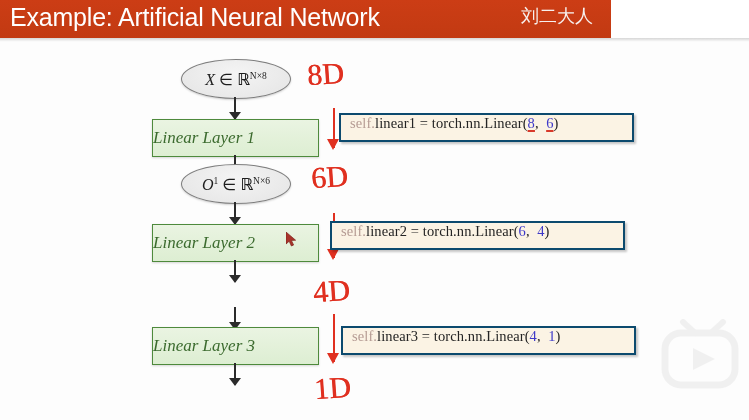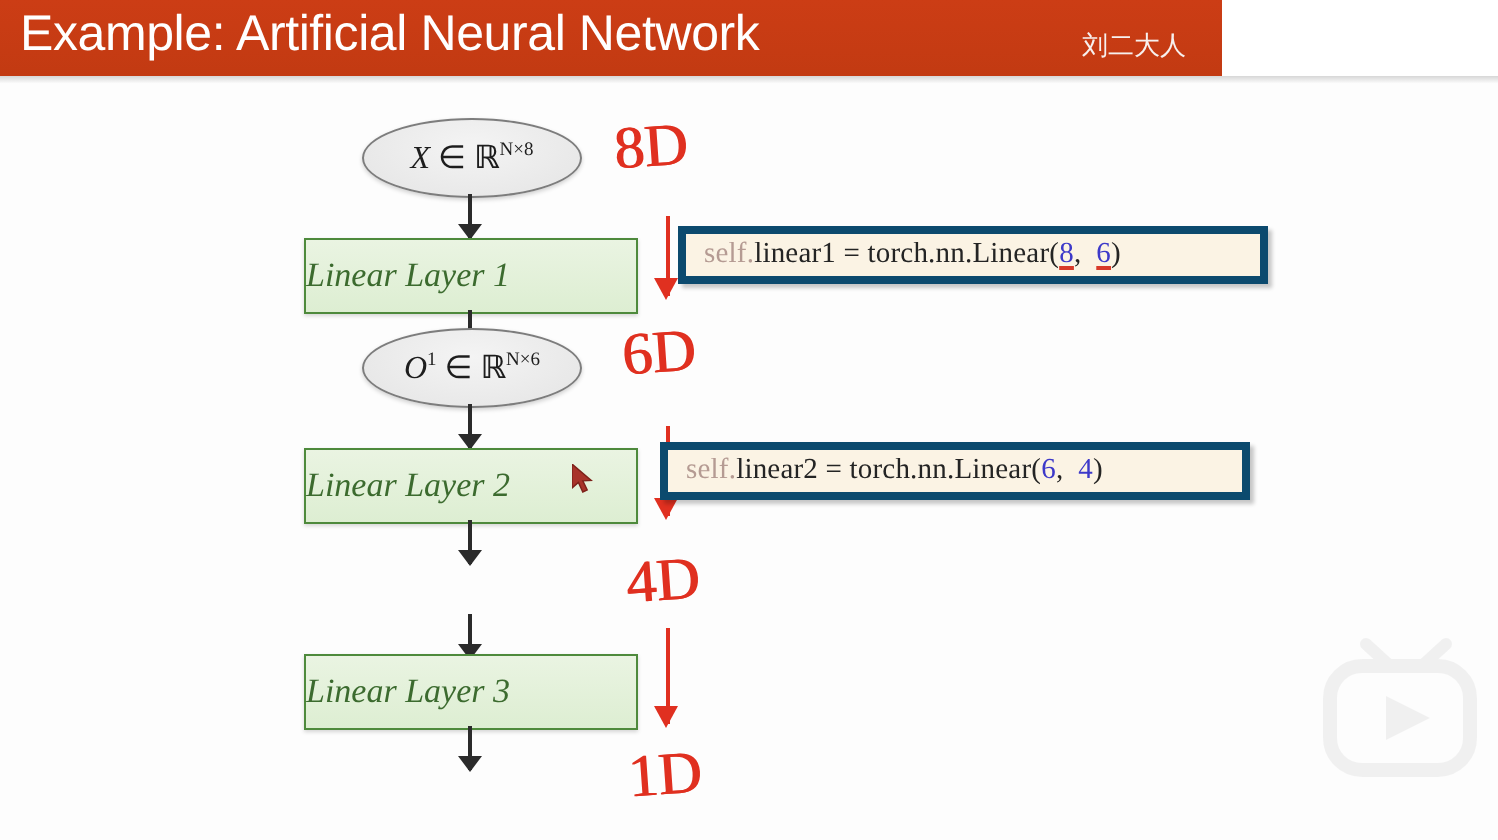--- a/index.html
+++ b/index.html
@@ -17,22 +17,22 @@
     background:linear-gradient(180deg,#cc3d15 0%,#c23a12 100%);
   }
   #header-title{
     position:absolute;left:10px;top:3px;
     font-size:25px;color:#ffffff;
     font-family:"Liberation Sans",sans-serif;
     letter-spacing:-0.2px;
     white-space:nowrap;
   }
   #header-author{
-    position:absolute;right:18px;top:14px;
-    font-size:13px;color:#f7f0ee;
+    position:absolute;right:18px;top:4px;
+    font-size:18px;color:#f7f0ee;
     white-space:nowrap;
   }
   #header-shadow{
     position:absolute;left:0;top:38px;width:749px;height:4px;
     background:linear-gradient(180deg,rgba(0,0,0,0.16),rgba(0,0,0,0));
   }
 
   
   #slide{
     position:absolute;left:0;top:42px;width:749px;height:378px;
@@ -88,24 +88,24 @@
     position:absolute;left:0;bottom:-1px;
     width:0;height:0;
     border-left:6px solid transparent;
     border-right:6px solid transparent;
     border-top:8px solid #2b2b2b;
   }
 
   
   .codebox{
     position:absolute;height:29px;
-    border:4px solid #0c4a6e;
+    border:2px solid #0c4a6e;
     background:#fbf3e4;
     box-shadow:2px 2px 2px rgba(0,0,0,0.22);
-    display:flex;align-items:center;
+    display:flex;align-items:flex-start;
     padding:0 9px;
     box-sizing:border-box;
   }
   .codebox .code{
     font-family:"Liberation Serif",serif;
     font-size:14.5px;
     color:#242424;
     white-space:nowrap;
     letter-spacing:0.1px;
   }
@@ -255,20 +255,25 @@
       <span class="kw">self.</span><span>linear1</span><span> = </span><span>torch.nn.Linear</span><span>(</span><span class="num u">8</span><span>,</span>&nbsp;&nbsp;<span class="num u">6</span><span>)</span>
     </span>
   </div>
 
   <div class="codebox" style="left:330px;top:179px;width:295px;">
     <span class="code">
       <span class="kw">self.</span><span>linear2</span><span> = </span><span>torch.nn.Linear</span><span>(</span><span class="num">6</span><span>,</span>&nbsp;&nbsp;<span class="num">4</span><span>)</span>
     </span>
   </div>
 
+  <div class="codebox" style="left:341px;top:284px;width:295px;">
+    <span class="code">
+      <span class="kw">self.</span><span>linear3</span><span> = </span><span>torch.nn.Linear</span><span>(</span><span class="num">4</span><span>,</span>&nbsp;&nbsp;<span class="num">1</span><span>)</span>
+    </span>
+  </div>
 
   <div id="watermark">
     <svg width="86" height="76" viewBox="0 0 86 76">
       <path d="M26 6 L38 17" stroke="#8a8a8a" stroke-width="6" stroke-linecap="round" fill="none"></path>
       <path d="M66 6 L54 17" stroke="#8a8a8a" stroke-width="6" stroke-linecap="round" fill="none"></path>
       <rect x="8" y="17" width="70" height="52" rx="16" ry="16" fill="none" stroke="#8a8a8a" stroke-width="7"></rect>
       <polygon points="36,32 58,43 36,54" fill="#8a8a8a"></polygon>
     </svg>
   </div>
 

